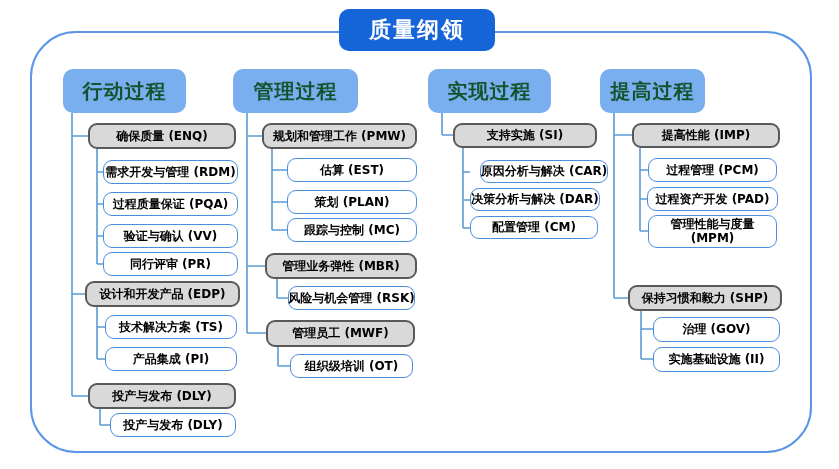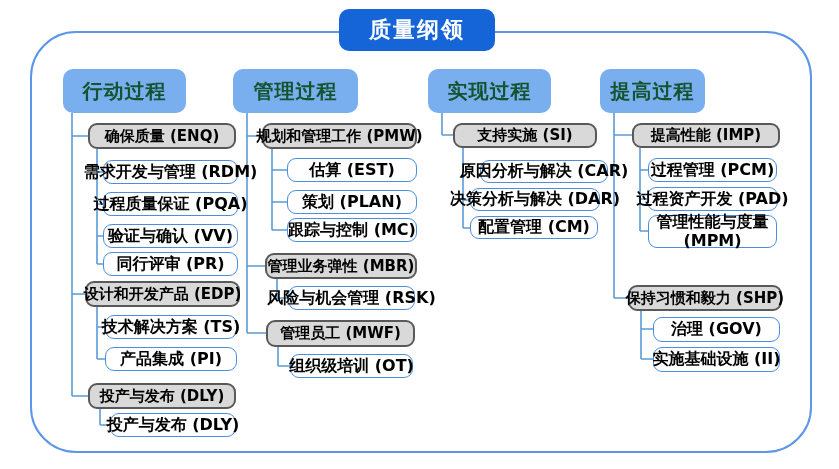--- a/index.html
+++ b/index.html
@@ -19,25 +19,25 @@
   .title{
     background:#1565d8;color:#ffffff;font-weight:bold;font-size:22px;
     border-radius:10px;z-index:3;letter-spacing:2px;
   }
   .hdr{
     background:#79aeef;color:#14532d;font-weight:bold;font-size:20px;
     border-radius:10px;letter-spacing:1px;
   }
   .gbox{
     background:#d9d9d9;border:2px solid #595959;border-radius:9px;
-    color:#000;font-weight:bold;font-size:15px;
+    color:#000;font-weight:bold;font-size:12px;
   }
   .wbox{
     background:#ffffff;border:1.6px solid #4a8ee0;border-radius:9px;
-    color:#000;font-weight:bold;font-size:16px;
+    color:#000;font-weight:bold;font-size:12px;
   }
   .wrap{white-space:normal;line-height:1.15;}
 </style>
 </head>
 <body>
 
 <div class="canvas">
 
   <div class="frame"></div>
 
@@ -65,21 +65,21 @@
 
   <div class="node title" style="left:339px;top:9px;width:156px;height:42px;">质量纲领</div>
 
   <div class="node hdr" style="left:63px;top:69px;width:123px;height:44px;">行动过程</div>
   <div class="node hdr" style="left:233px;top:69px;width:125px;height:44px;">管理过程</div>
   <div class="node hdr" style="left:428px;top:69px;width:123px;height:44px;">实现过程</div>
   <div class="node hdr" style="left:600px;top:69px;width:105px;height:44px;">提高过程</div>
 
   <div class="node gbox" style="left:88px;top:123px;width:148px;height:26px;">确保质量 (ENQ)</div>
   <div class="node wbox" style="left:103px;top:160px;width:135px;height:24px;">需求开发与管理 (RDM)</div>
-  <div class="node wbox" style="left:103px;top:192px;width:135px;height:24px;border-radius:8px;">过程质量保证 (PQA)</div>
+  <div class="node wbox" style="left:103px;top:192px;width:135px;height:24px;">过程质量保证 (PQA)</div>
   <div class="node wbox" style="left:103px;top:224px;width:135px;height:24px;">验证与确认 (VV)</div>
   <div class="node wbox" style="left:103px;top:252px;width:135px;height:24px;">同行评审 (PR)</div>
 
   <div class="node gbox" style="left:85px;top:281px;width:155px;height:26px;">设计和开发产品 (EDP)</div>
   <div class="node wbox" style="left:105px;top:315px;width:132px;height:24px;">技术解决方案 (TS)</div>
   <div class="node wbox" style="left:105px;top:347px;width:132px;height:24px;">产品集成 (PI)</div>
 
   <div class="node gbox" style="left:88px;top:383px;width:148px;height:26px;">投产与发布 (DLY)</div>
   <div class="node wbox" style="left:110px;top:413px;width:126px;height:24px;">投产与发布 (DLY)</div>
 

